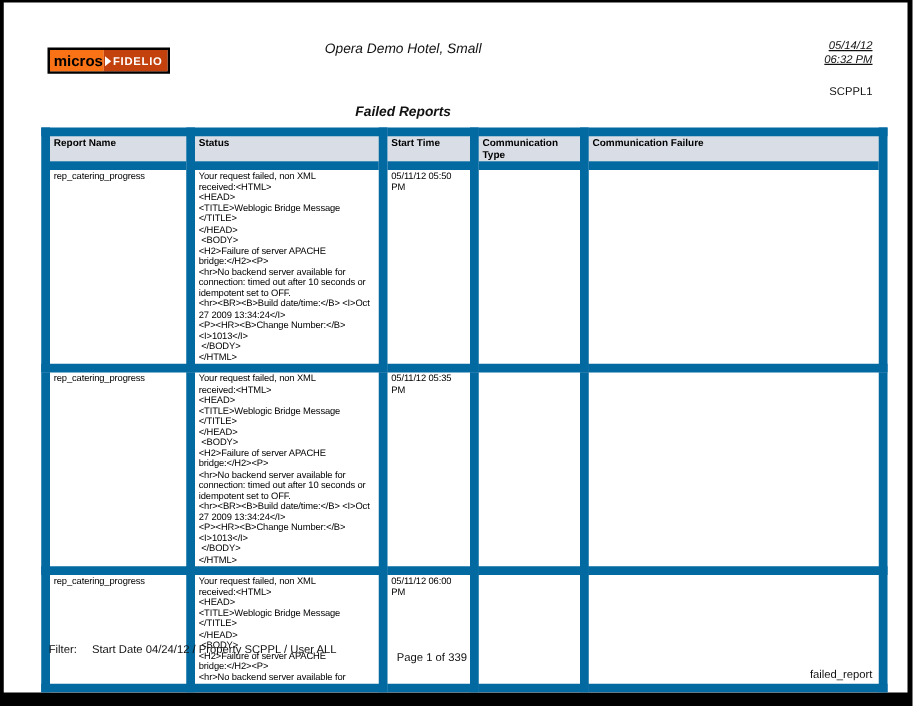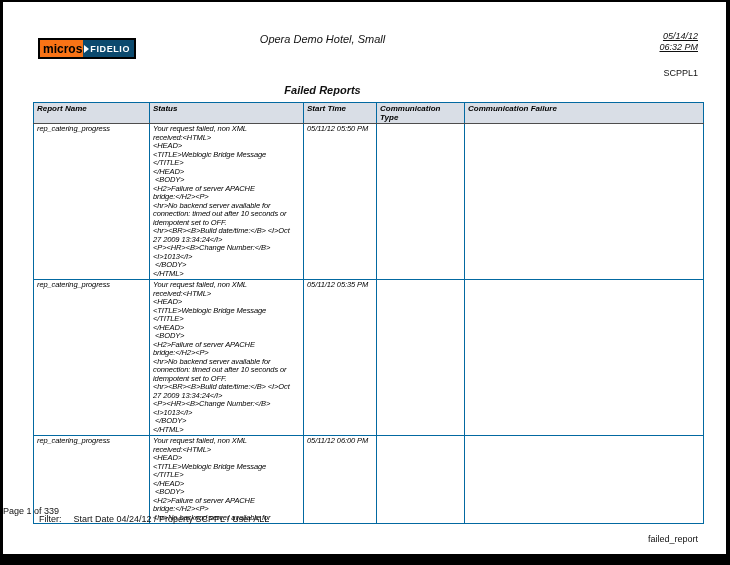--- a/index.html
+++ b/index.html
@@ -17,21 +17,21 @@
   
   .logo-micros {
     position:absolute; left:35px; top:36px; height:17px;
     display:flex; align-items:stretch; border:2px solid #000; background:#fff;
   }
   .logo-micros .micros-part {
     background:#f97316; color:#000; font-weight:bold; font-size:12px;
     padding:0 1px 0 3px; display:flex; align-items:center; letter-spacing:0;
   }
   .logo-micros .fidelio-part {
-    background:#0c4a6e; color:#fff; font-weight:bold; font-size:9px;
+    background:#c2410c; color:#fff; font-weight:bold; font-size:9px;
     padding:0 4px 0 1px; display:flex; align-items:center; letter-spacing:0.6px;
   }
   .logo-arrow {
     width:0; height:0; align-self:center;
     border-top:4px solid transparent; border-bottom:4px solid transparent;
     border-left:5px solid #fff; margin-right:1px;
   }
   .logo-opera { position:absolute; left:38px; top:57px; }
 
   .center-head { position:absolute; left:0; width:639px; text-align:center; }
@@ -42,23 +42,22 @@
   .datetime   { top:29px; font-size:9px; font-style:italic; line-height:11px; white-space:pre-line;text-decoration:underline; }
   .terminal   { top:66px; font-size:9px; }
 
   
   .report-table {
     position:absolute; left:30px; top:100px;
     border-collapse:collapse; table-layout:fixed; width:670px;
     border:1px solid #4d4d4d;
   }
   .report-table th, .report-table td {
-    border:1px solid #0369a1; vertical-align:top; overflow:hidden;
+    border:7px solid #0369a1; vertical-align:top; overflow:hidden;
     padding:1px 3px;
-    font-style:italic;
   }
   .report-table th {
     background:#d9dee6; text-align:left; font-size:8px; height:11px;
     font-weight:bold; color:#000; border-bottom:1px solid #4d4d4d; padding-top:1px;
   }
   .report-table td {
     font-size:7.5px; line-height:8.5px; color:#000;
     white-space:pre-wrap; overflow-wrap:break-word; letter-spacing:-0.1px;
   }
   col.c-report { width:116px; }
@@ -69,21 +68,21 @@
   tr.row-1 td { height:153px; }
   tr.row-2 td { height:152px; }
   tr.row-3 td { height:84px; }
 
   
   .footer-filter {
     position:absolute; left:36px; top:512px; font-size:9px; color:#111;
   }
   .footer-filter .flabel { margin-right:12px; }
   .footer-page {
-    position:absolute; left:0; width:685px; top:504px; 
+    position:absolute; left:0; width:685px; top:519px; text-align:center;
     font-size:9px; color:#111;
   }
   .footer-file {
     position:absolute; right:28px; top:532px; font-size:9px; color:#111;
   }
 </style>
 </head>
 <body>
 
 <div class="page">

